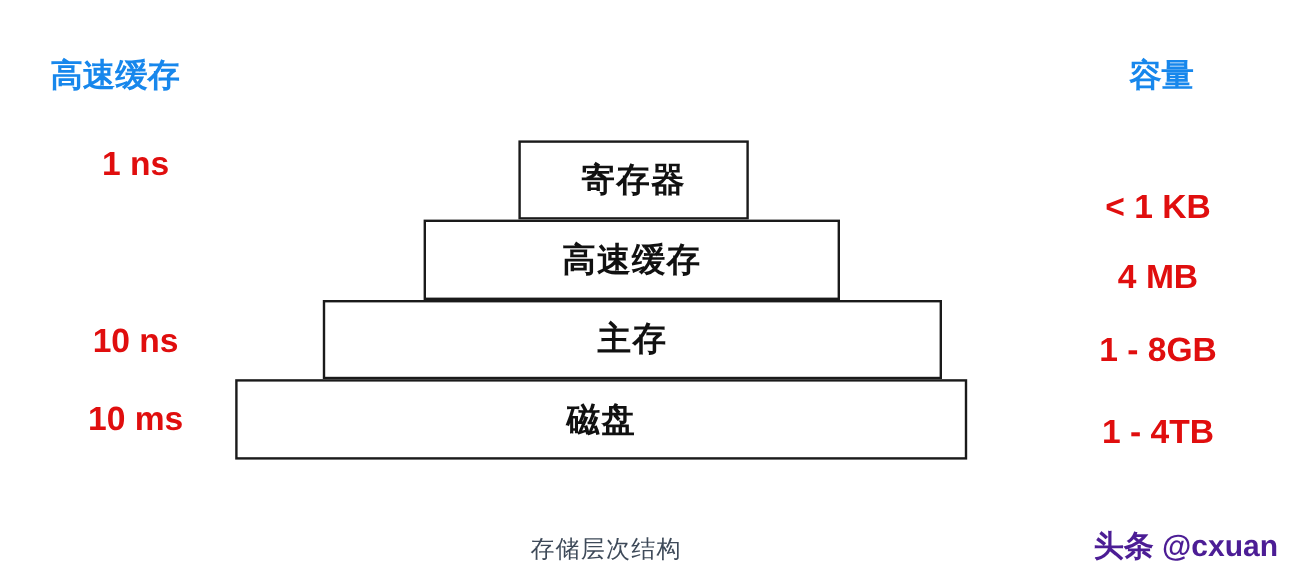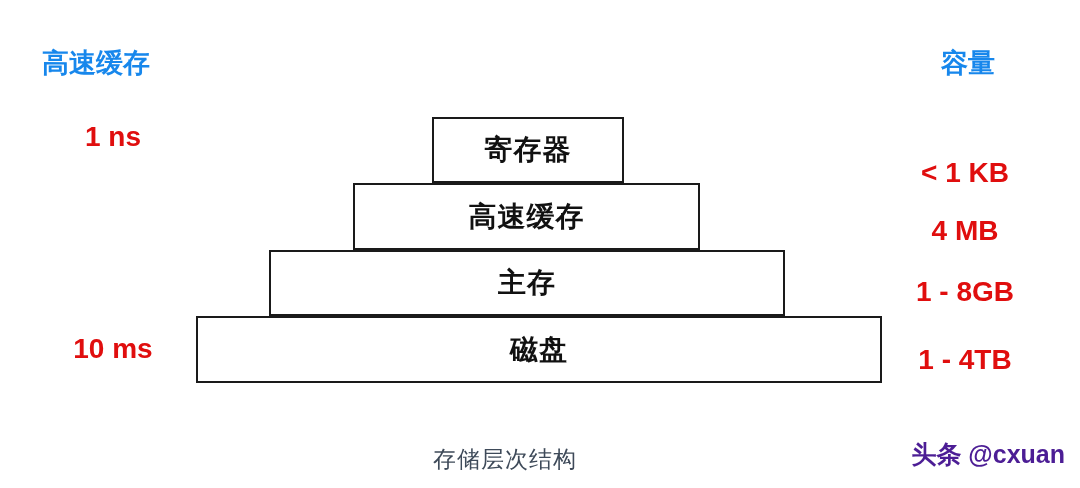--- a/index.html
+++ b/index.html
@@ -37,21 +37,21 @@
   .pyr-label {
     font-size: 28px;
     font-weight: bold;
     color: #111111;
     letter-spacing: 1px;
     white-space: nowrap;
   }
   .box-1 { left: 432px; top: 117px; width: 192px; height: 66px; font-family: Liberation Serif, serif; }
   .box-2 { left: 353px; top: 183px; width: 347px; height: 67px; }
   .box-3 { left: 269px; top: 250px; width: 516px; height: 66px; }
-  .box-4 { left: 196px; top: 316px; width: 686px; height: 67px; }
+  .box-4 { left: 196px; top: 316px; width: 610px; height: 67px; }
 
   .val {
     position: absolute;
     font-size: 28px;
     font-weight: bold;
     color: #e00e0e;
     text-align: center;
     width: 170px;
     height: 36px;
     line-height: 36px;
@@ -67,21 +67,21 @@
   .cap-2 { top: 193px; }
   .cap-3 { top: 254px; }
   .cap-4 { top: 322px; }
 
   .caption {
     position: absolute;
     left: 355px;
     top: 444px;
     width: 300px;
     text-align: center;
-    font-size: 23px;
+    font-size: 20px;
     color: #3e4a59;
     letter-spacing: 1px;
     white-space: nowrap;
   }
   .watermark {
     position: absolute;
     left: 875px;
     top: 438px;
     width: 190px;
     text-align: right;
@@ -94,20 +94,21 @@
 </style>
 </head>
 <body>
 
 <div class="canvas">
 
   <div class="hdr hdr-left">高速缓存</div>
   <div class="hdr hdr-right">容量</div>
 
   <div class="val time-col time-1">1 ns</div>
+  <div class="val time-col time-3">10 ns</div>
   <div class="val time-col time-4">10 ms</div>
 
   <div class="pyr-box box-1">
     <span class="pyr-label">寄存器</span>
   </div>
   <div class="pyr-box box-2">
     <span class="pyr-label">高速缓存</span>
   </div>
   <div class="pyr-box box-3">
     <span class="pyr-label">主存</span>

